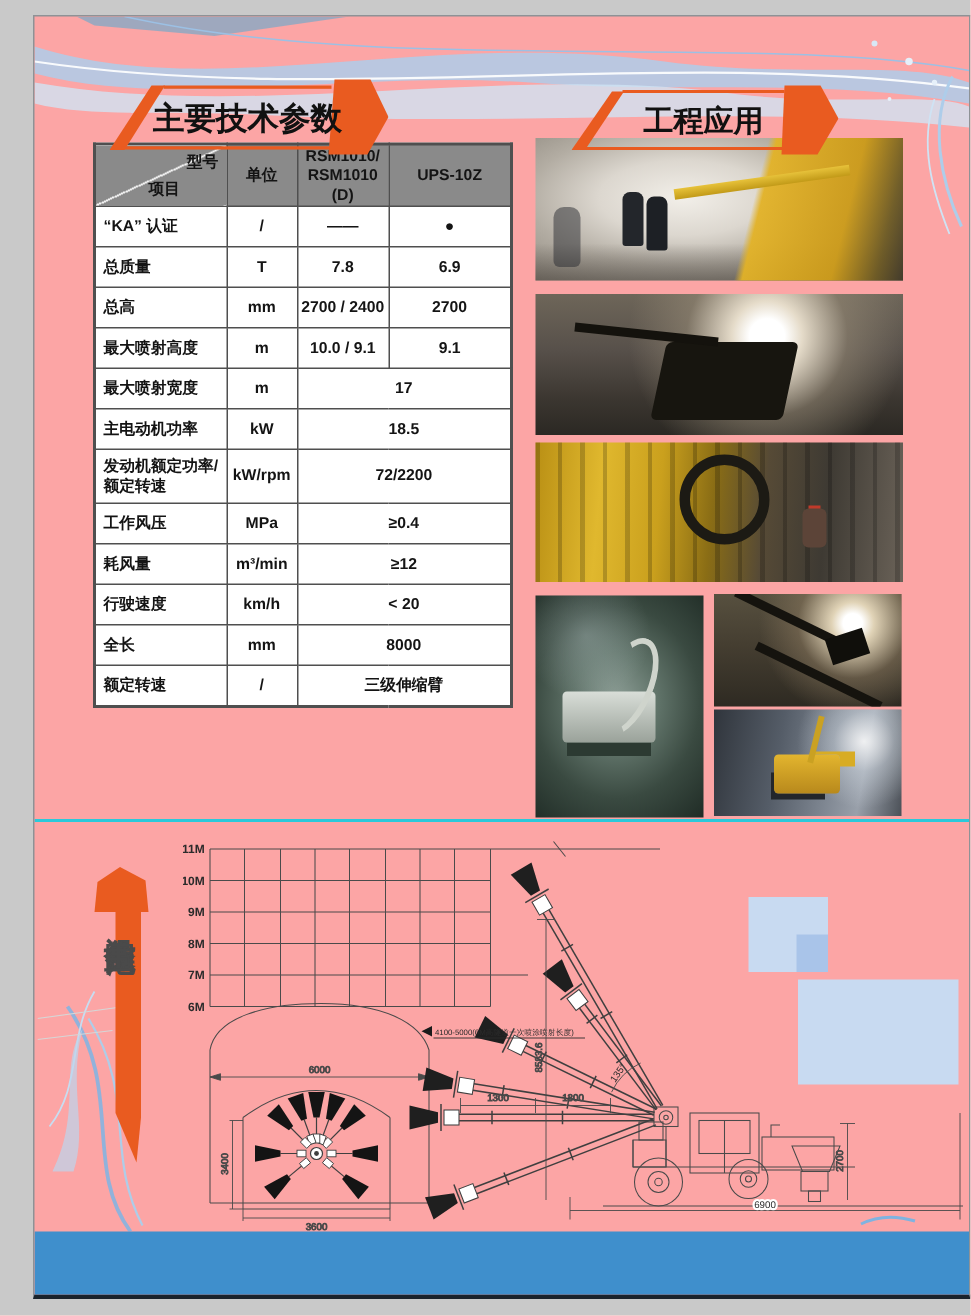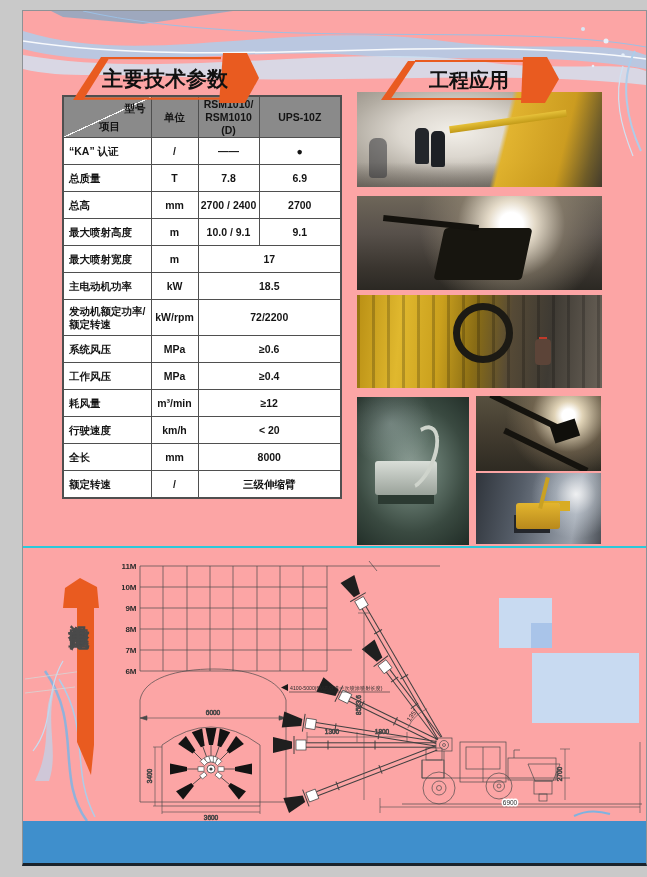--- a/index.html
+++ b/index.html
@@ -184,25 +184,20 @@
         <td class="c-item">主电动机功率</td>
         <td>kW</td>
         <td colspan="2">18.5</td>
       </tr>
       <tr class="tall">
         <td class="c-item">发动机额定功率/额定转速</td>
         <td>kW/rpm</td>
         <td colspan="2">72/2200</td>
       </tr>
       <tr>
-        <td class="c-item">系统风压</td>
-        <td>MPa</td>
-        <td colspan="2">≥0.6</td>
-      </tr>
-      <tr>
         <td class="c-item">工作风压</td>
         <td>MPa</td>
         <td colspan="2">≥0.4</td>
       </tr>
       <tr>
         <td class="c-item">耗风量</td>
         <td>m³/min</td>
         <td colspan="2">≥12</td>
       </tr>
       <tr>

